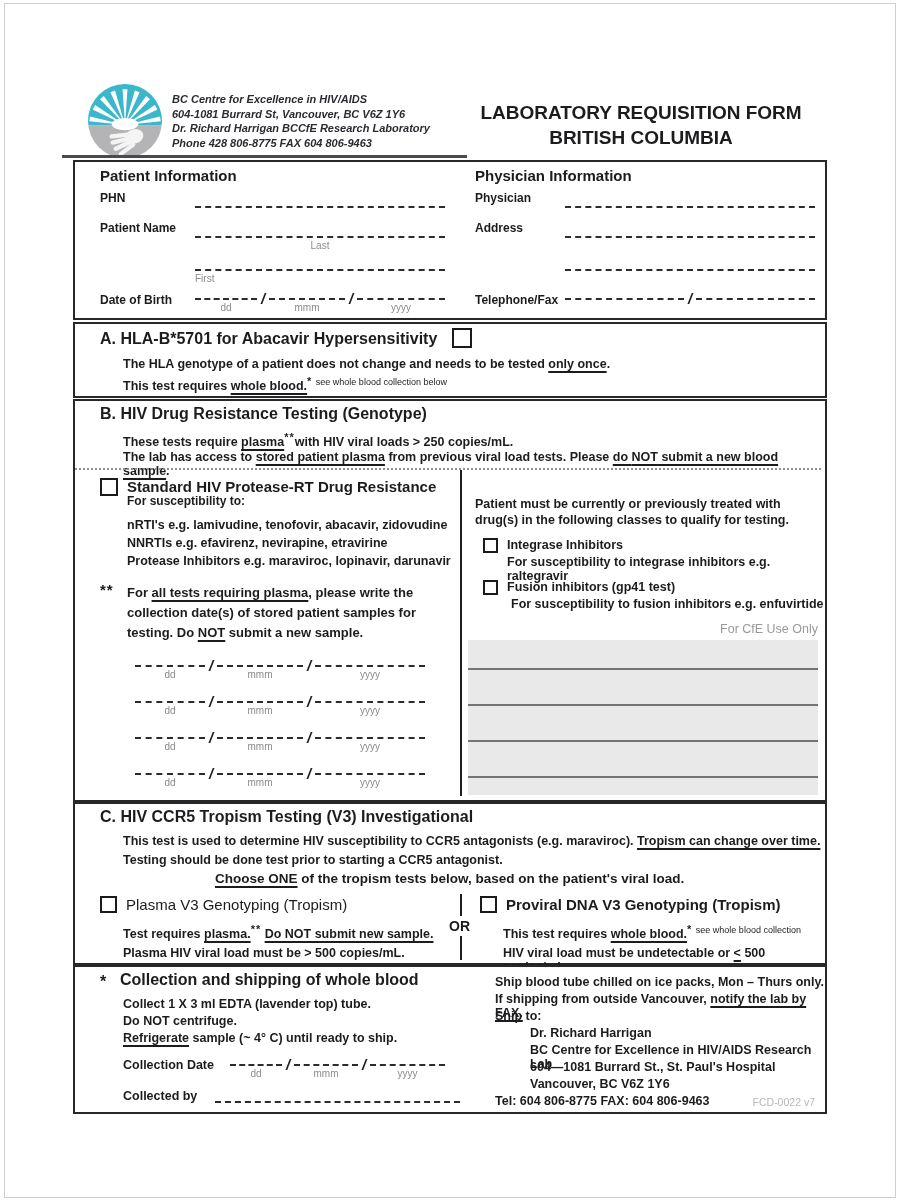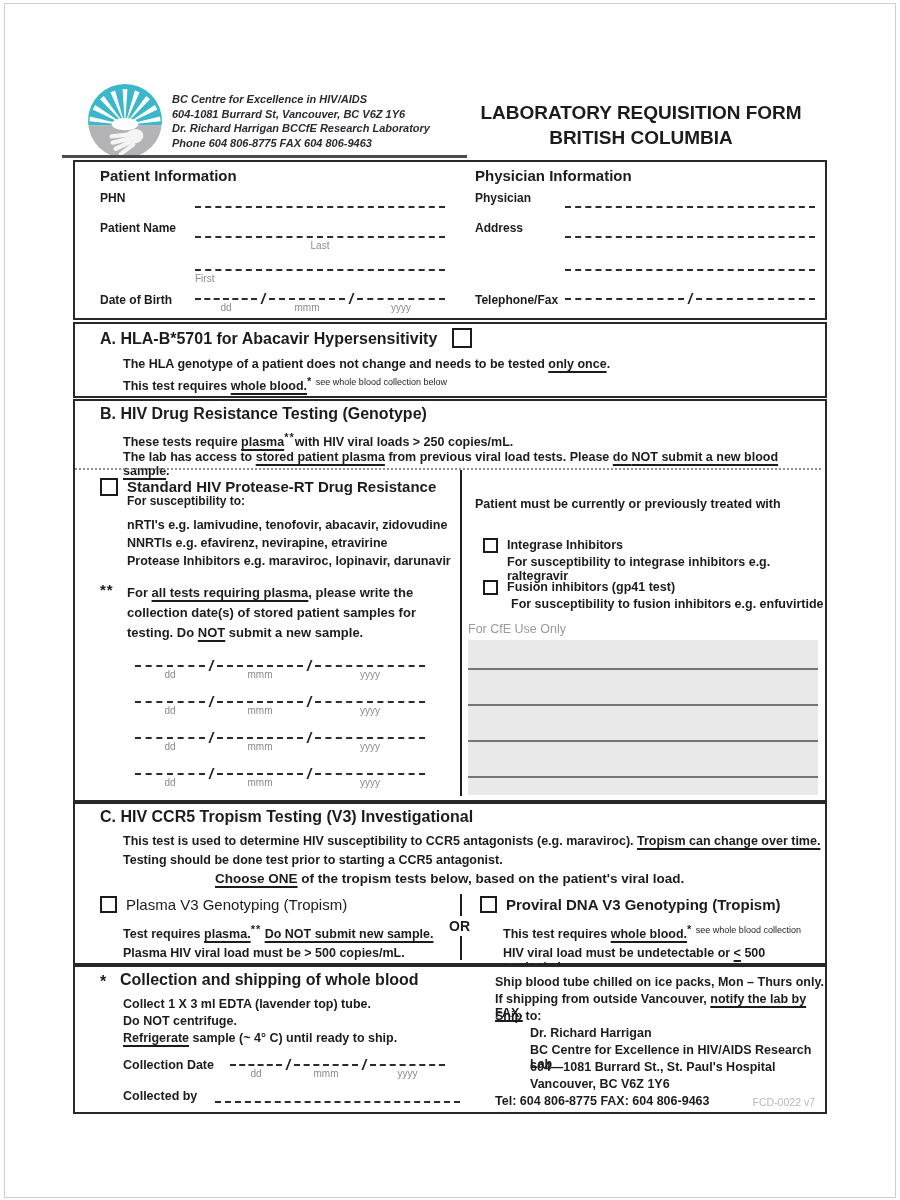--- a/index.html
+++ b/index.html
@@ -68,21 +68,21 @@
         <line x1="42" y1="56" x2="27" y2="63" stroke-width="4.2"></line>
         <line x1="44" y1="59" x2="32" y2="68" stroke-width="4.2"></line>
       </g>
     </g>
   </svg>
 </div>
 <div class="abs org" style="left:172px;top:92px">
   <div>BC Centre for Excellence in HIV/AIDS</div>
   <div>604-1081 Burrard St, Vancouver, BC V6Z 1Y6</div>
   <div>Dr. Richard Harrigan BCCfE Research Laboratory</div>
-  <div>Phone  604 806-8775   FAX  604 806-9463</div>
+  <div>Phone  428 806-8775   FAX  604 806-9463</div>
 </div>
 <div class="abs form-title" style="left:455px;top:100px;width:372px">
   <div>LABORATORY REQUISITION FORM</div>
   <div>BRITISH COLUMBIA</div>
 </div>
 <div class="abs" style="left:62px;top:155px;width:405px;height:3px;background:#4a4a4c"></div>
 
 <div class="box" style="left:73px;top:160px;width:750px;height:156px">
 
   <div class="abs h1" style="left:25px;top:5px">Patient Information</div>
@@ -222,27 +222,28 @@
     <div class="dl-hints">
       <span class="hint" style="flex:0 0 70px">dd</span>
         <span class="hsp"></span>
       <span class="hint" style="flex:0 0 86px">mmm</span>
         <span class="hsp"></span>
       <span class="hint" style="flex:0 0 110px">yyyy</span>
     </div>
   </div>
 
   <div class="abs b12" style="left:400px;top:96px">Patient must be currently or previously treated with</div>
+  <div class="abs b12" style="left:400px;top:112px">drug(s) in the following classes to qualify for testing.</div>
   <span class="cb" style="position:absolute;left:408px;top:137px;width:15px;height:15px"></span>
   <div class="abs b12b" style="left:432px;top:137px">Integrase Inhibitors</div>
   <div class="abs b12" style="left:432px;top:154px">For susceptibility to integrase inhibitors e.g. raltegravir</div>
   <span class="cb" style="position:absolute;left:408px;top:179px;width:15px;height:15px"></span>
   <div class="abs b12b" style="left:432px;top:179px">Fusion inhibitors (gp41 test)</div>
   <div class="abs b12" style="left:436px;top:196px">For susceptibility to fusion inhibitors e.g. enfuvirtide</div>
-  <div class="abs" style="left:393px;top:221px;width:350px;text-align:left;font-size:12.5px;color:#9a9a9a">For CfE Use Only</div>
+  <div class="abs" style="left:393px;top:221px;width:350px;text-align:right;font-size:12.5px;color:#9a9a9a">For CfE Use Only</div>
   <div class="cfe-box" style="left:393px;top:239px;width:350px;height:155px">
     <div class="cfe-row" style="height:30px"></div>
     <div class="cfe-row" style="height:36px"></div>
     <div class="cfe-row" style="height:36px"></div>
     <div class="cfe-row" style="height:36px"></div>
     <div style="height:13px"></div>
   </div>
 </div>
 
 <div class="box" style="left:73px;top:802px;width:750px;height:159px">

